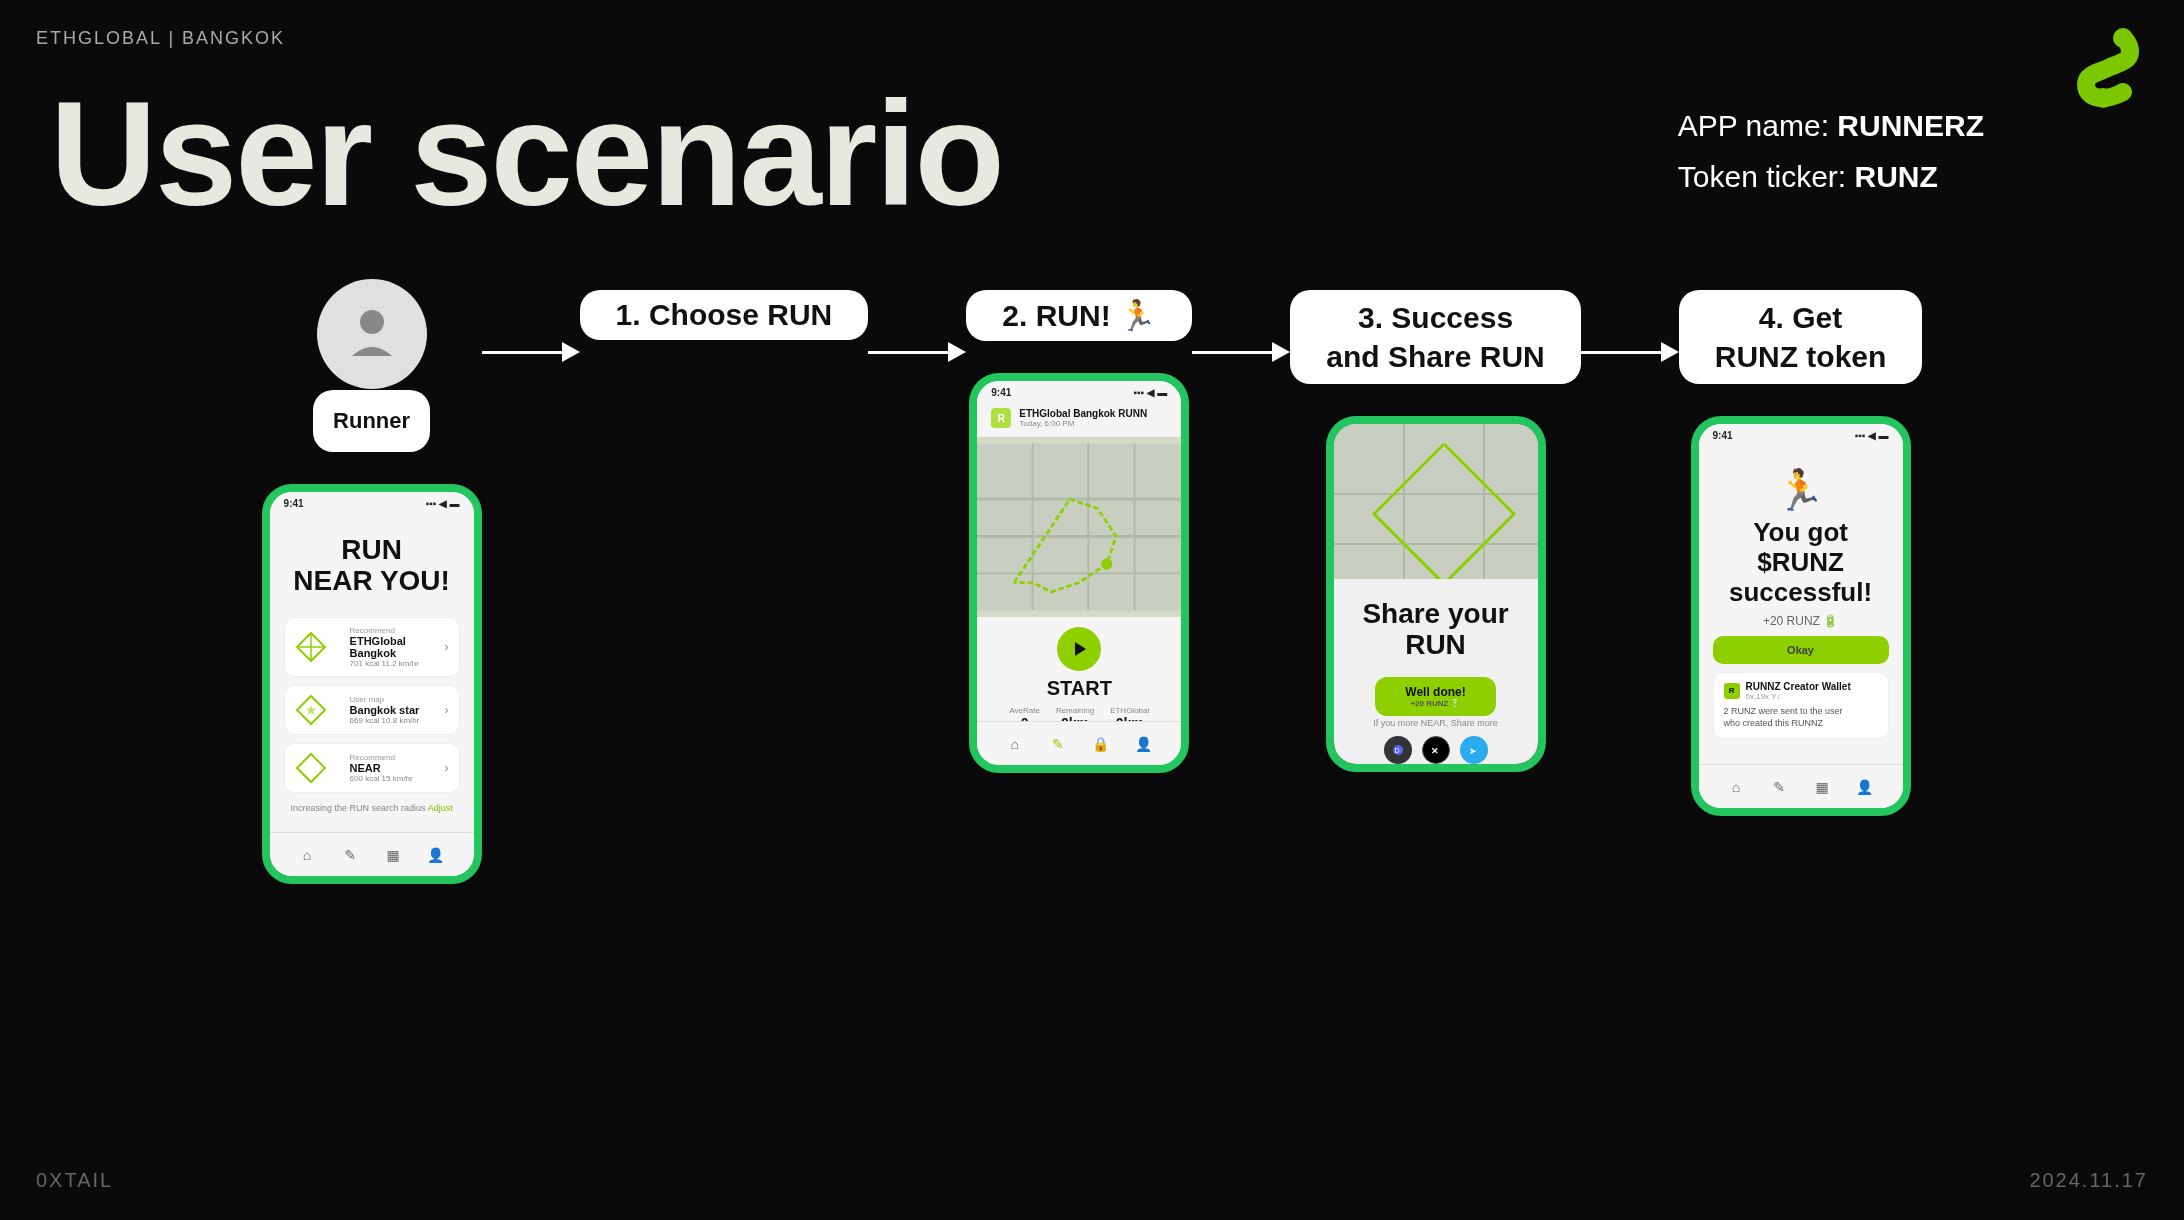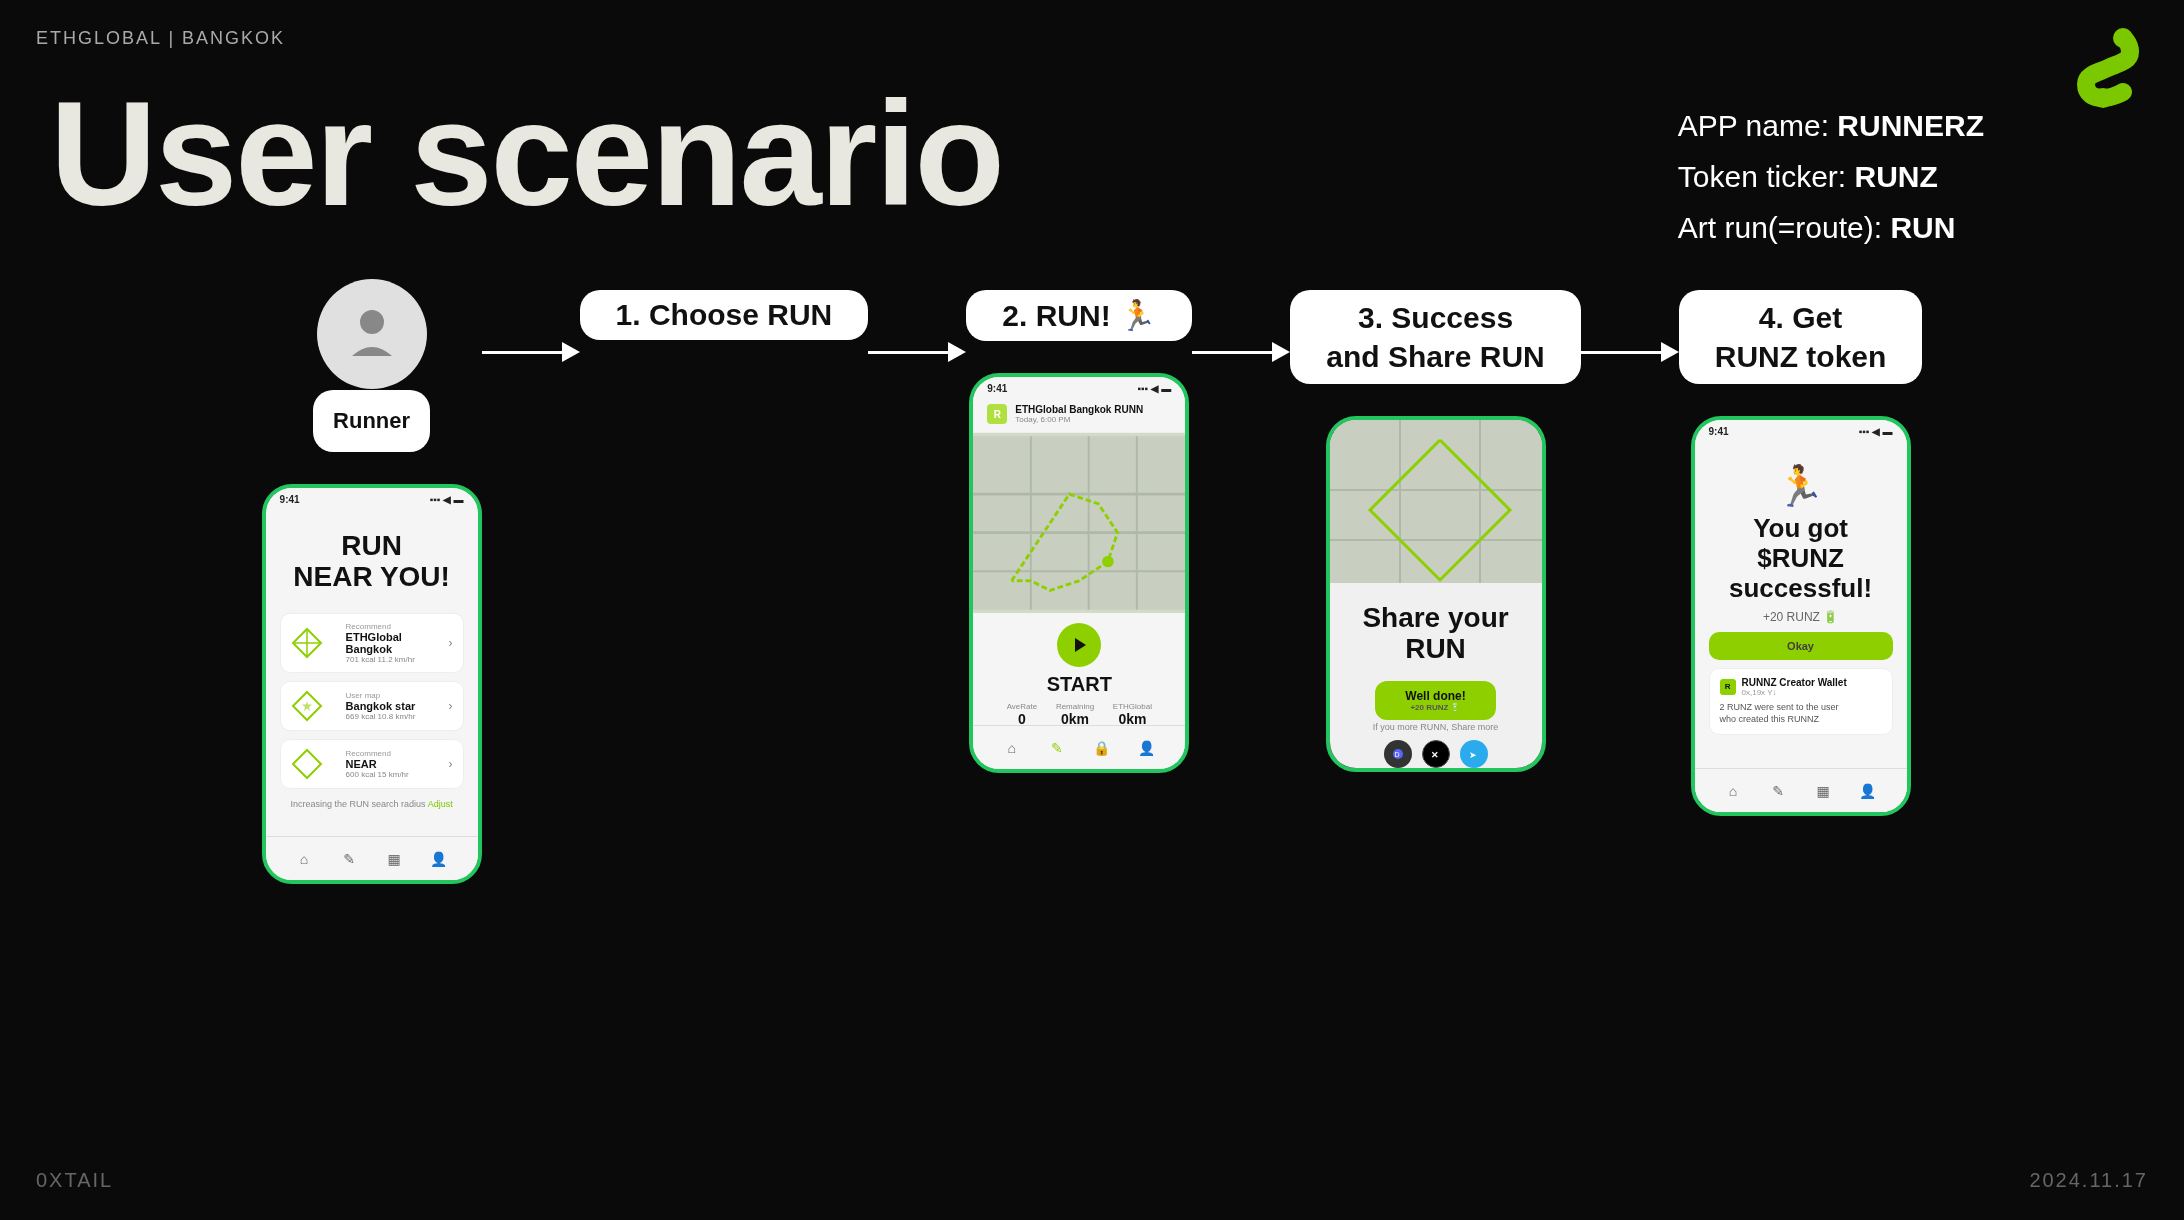--- a/index.html
+++ b/index.html
@@ -115,21 +115,21 @@
       font-size: 22px;
       font-weight: 600;
     }
 
     
     .phone-mockup {
       width: 240px;
       height: 430px;
       background: #f5f5f5;
       border-radius: 30px;
-      border: 4px solid #22c55e;
+      border: 8px solid #22c55e;
       overflow: hidden;
       margin-top: 16px;
       position: relative;
       flex-shrink: 0;
     }
 
     .phone-status-bar {
       display: flex;
       justify-content: space-between;
       padding: 6px 14px 2px;
@@ -469,24 +469,20 @@
 <div class="main-title">User scenario</div>
 
 <div class="app-info">
   <div>
     <span>APP name:</span>
     <strong>RUNNERZ</strong>
   </div>
   <div>
     <span>Token ticker:</span>
     <strong>RUNZ</strong>
-  </div>
-  <div>
-    <span>Art run(=route):</span>
-    <strong>RUN</strong>
   </div>
 </div>
 
 <div class="flow-container">
   <div class="flow-row">
 
     <div class="step-col">
       <div style="height:100px; display:flex; align-items:center; justify-content:center;">
         <div class="avatar-circle">
           <svg width="60" height="60" viewBox="0 0 60 60">
@@ -675,21 +671,21 @@
           </div>
 
           <div class="phone3-text">
             <span>Share your</span><br>
             <span>RUN</span>
           </div>
           <div class="phone3-well-done">
             <div>Well done!</div>
             <div class="phone3-plus-runz">+20 RUNZ 🔋</div>
           </div>
-          <div class="phone3-share-text">If you more RUNN, Share more</div>
+          <div class="phone3-share-text">If you more NEAR, Share more</div>
           <div class="phone3-social-icons">
             <div class="social-icon">
               <svg width="14" height="14" viewBox="0 0 14 14">
                   <circle cx="7" cy="7" r="5" fill="#5865F2"></circle>
                   <text x="3.5" y="10" font-size="7" fill="white">D</text>
                 </svg>
             </div>
             <div class="social-icon" style="background:#000; border:1px solid #555;">
               <svg width="12" height="12" viewBox="0 0 12 12">
                   <text x="1" y="10" font-size="9" fill="white" font-weight="bold">✕</text>

